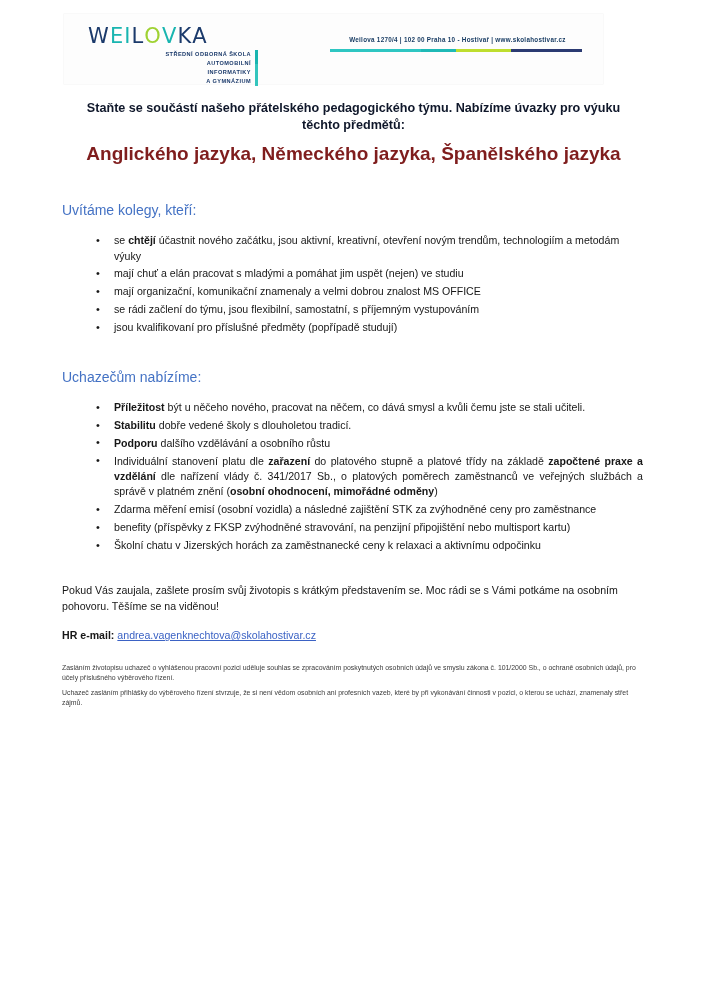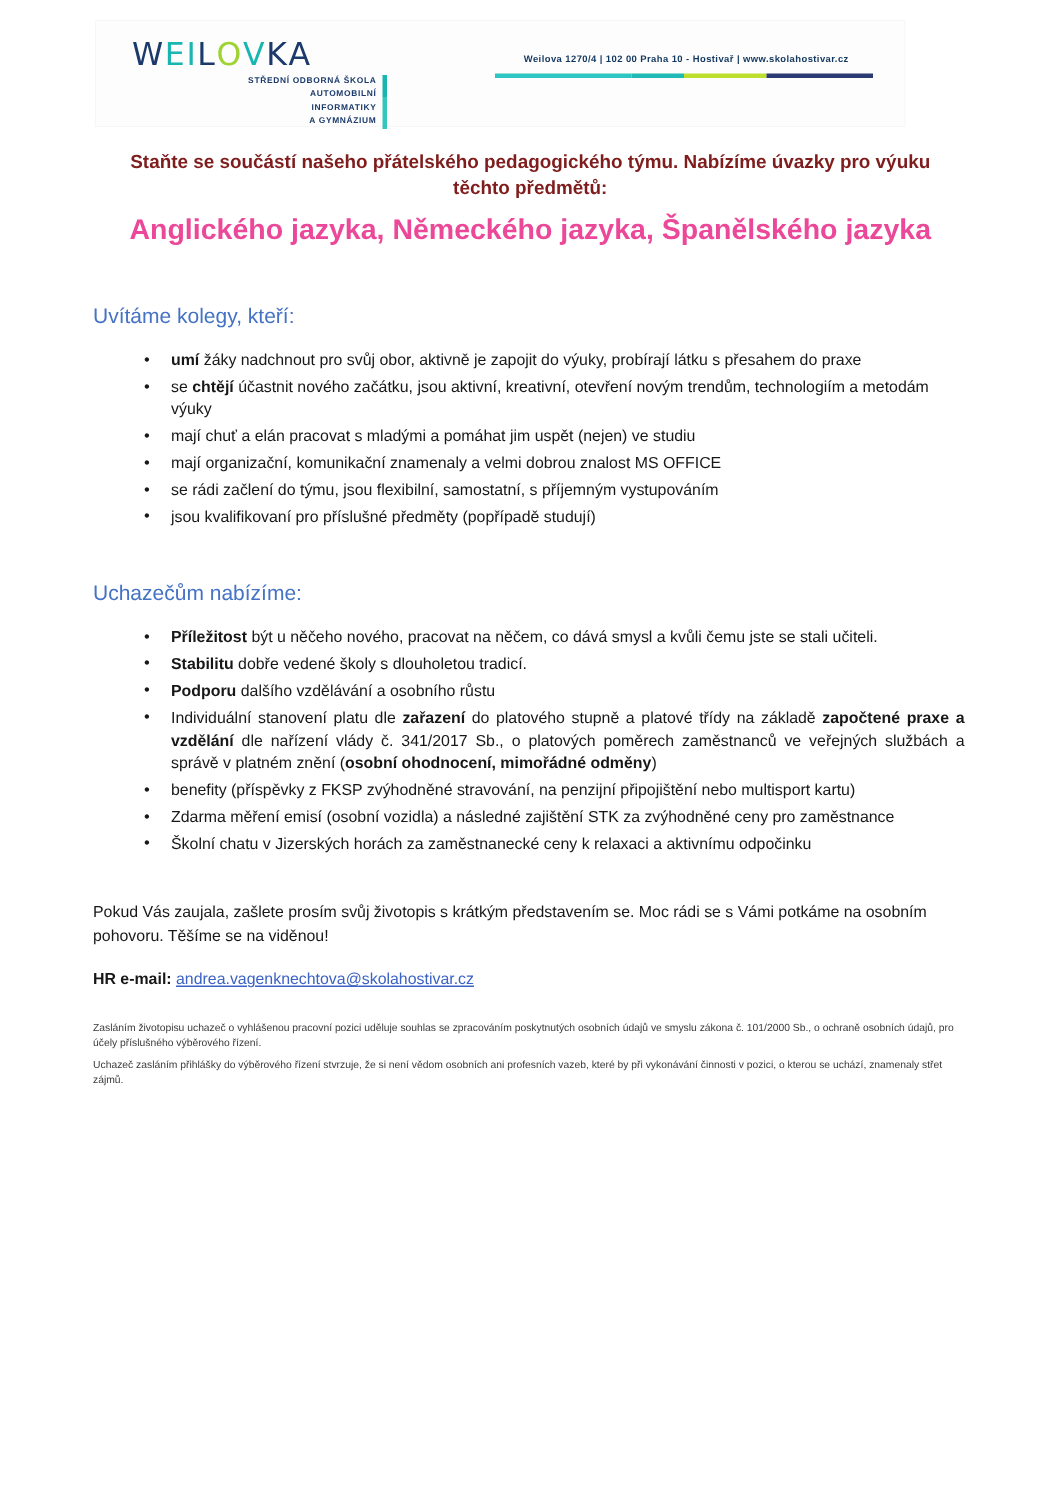--- a/index.html
+++ b/index.html
@@ -111,29 +111,29 @@
   
   .content {
     position: absolute;
     left: 62px;
     top: 100px;
     width: 583px;
   }
 
   .intro {
     text-align: center;
-    color: #7f1d1d;
+    color: #0f172a;
     font-size: 12.6px;
     font-weight: 700;
     line-height: 1.34;
     margin: 0 6px;
   }
   .headline {
     text-align: center;
-    color: #ec4899;
+    color: #7f1d1d;
     font-size: 19px;
     font-weight: 700;
     line-height: 1.3;
     margin: 8px 10px 16px 10px;
   }
 
   .section-head {
     color: #4472c4;
     font-size: 14px;
     font-weight: 400;
@@ -229,36 +229,35 @@
 
   </div>
 
   <div class="content">
 
     <p class="intro">Staňte se součástí našeho přátelského pedagogického týmu. Nabízíme úvazky pro výuku těchto předmětů:</p>
     <h1 class="headline">Anglického jazyka, Německého jazyka, Španělského jazyka</h1>
 
     <h2 class="section-head first">Uvítáme kolegy, kteří:</h2>
     <ul class="bullets list-a">
-        <li><b>umí</b><span> žáky nadchnout pro svůj obor, aktivně je zapojit do výuky, probírají látku s přesahem do praxe</span></li>
         <li><span>se </span><b>chtějí</b><span> účastnit nového začátku, jsou aktivní, kreativní, otevření novým trendům, technologiím a metodám výuky</span></li>
         <li><span>mají chuť a elán pracovat s mladými a pomáhat jim uspět (nejen) ve studiu</span></li>
         <li><span>mají organizační, komunikační znamenaly a velmi dobrou znalost MS OFFICE</span></li>
         <li><span>se rádi začlení do týmu, jsou flexibilní, samostatní, s příjemným vystupováním</span></li>
         <li><span>jsou kvalifikovaní pro příslušné předměty (popřípadě studují)</span></li>
       </ul>
 
     <h2 class="section-head second">Uchazečům nabízíme:</h2>
     <ul class="bullets list-b">
         <li><b>Příležitost</b><span> být u něčeho nového, pracovat na něčem, co dává smysl a kvůli čemu jste se stali učiteli.</span></li>
         <li><b>Stabilitu</b><span> dobře vedené školy s dlouholetou tradicí.</span></li>
         <li><b>Podporu</b><span> dalšího vzdělávání a osobního růstu</span></li>
         <li class="justify"><span>Individuální stanovení platu dle </span><b>zařazení</b><span> do platového stupně a platové třídy na základě </span><b>započtené praxe a vzdělání</b><span> dle nařízení vlády č. 341/2017 Sb., o platových poměrech zaměstnanců ve veřejných službách a správě v platném znění (</span><b>osobní ohodnocení, mimořádné odměny</b><span>)</span></li>
+        <li><span>Zdarma měření emisí (osobní vozidla) a následné zajištění STK za zvýhodněné ceny pro zaměstnance</span></li>
         <li><span>benefity (příspěvky z FKSP zvýhodněné stravování, na penzijní připojištění nebo multisport kartu)</span></li>
-        <li><span>Zdarma měření emisí (osobní vozidla) a následné zajištění STK za zvýhodněné ceny pro zaměstnance</span></li>
         <li><span>Školní chatu v Jizerských horách za zaměstnanecké ceny k relaxaci a aktivnímu odpočinku</span></li>
       </ul>
 
     <p class="closing">Pokud Vás zaujala, zašlete prosím svůj životopis s krátkým představením se. Moc rádi se s Vámi potkáme na osobním pohovoru. Těšíme se na viděnou!</p>
 
     <p class="hr-mail">
       <span class="label">HR e-mail:</span>
       <a href="#">andrea.vagenknechtova@skolahostivar.cz</a>
     </p>
 

